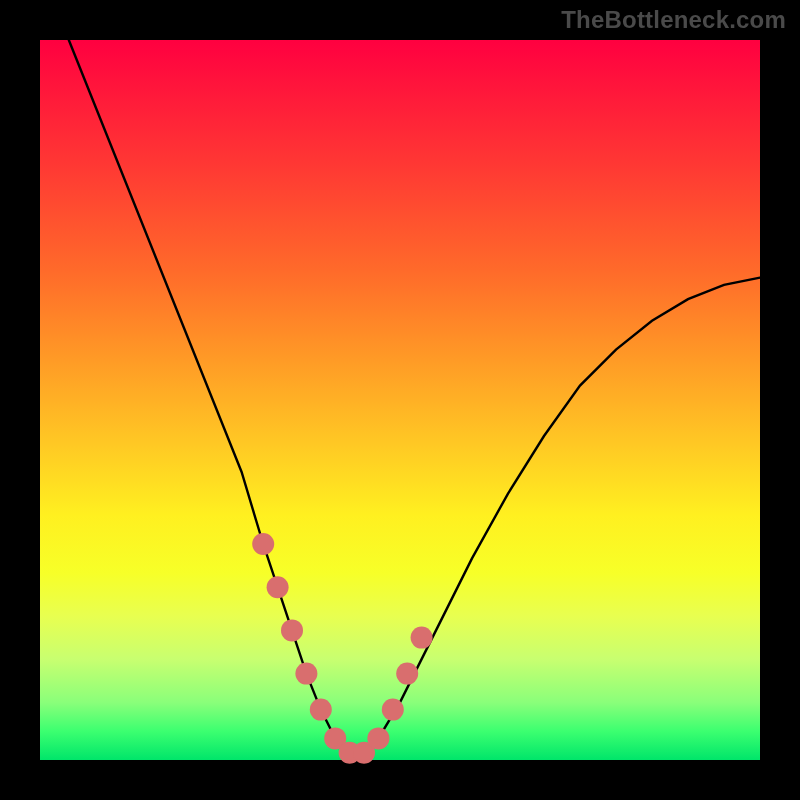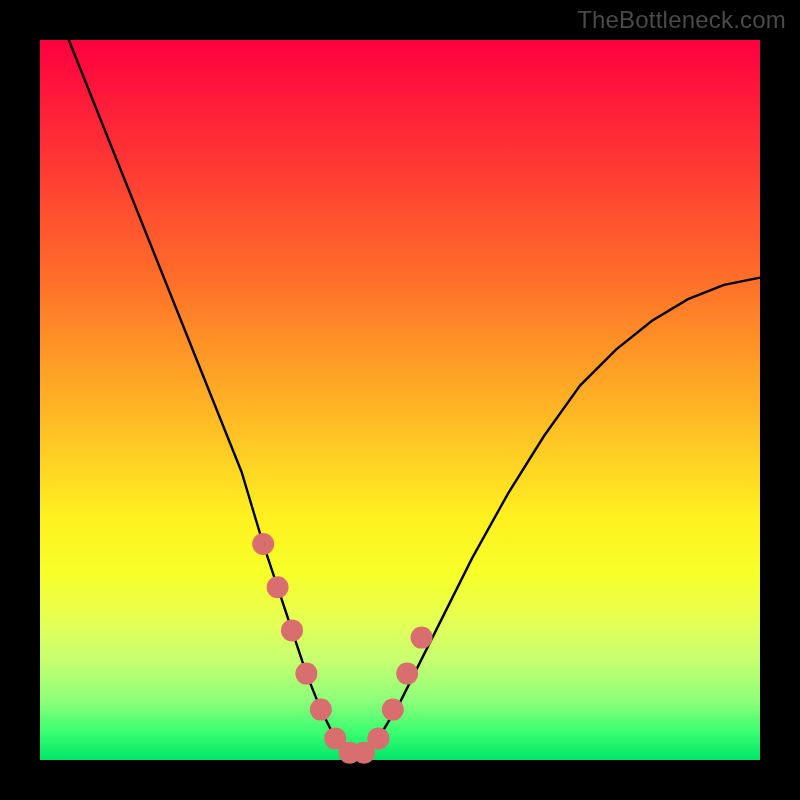--- a/index.html
+++ b/index.html
@@ -42,21 +42,21 @@
       #3cff70 96%,
       #00e56a 100%
     );
   }
   .watermark {
     position: absolute;
     top: 6px;
     right: 14px;
     color: #4a4a4a;
     font-size: 24px;
-    font-weight: 400;
+    font-weight: 700;
     letter-spacing: 0.2px;
     user-select: none;
   }
   svg.curve {
     position: absolute;
     left: 0;
     top: 0;
     width: 720px;
     height: 720px;
     overflow: visible;

